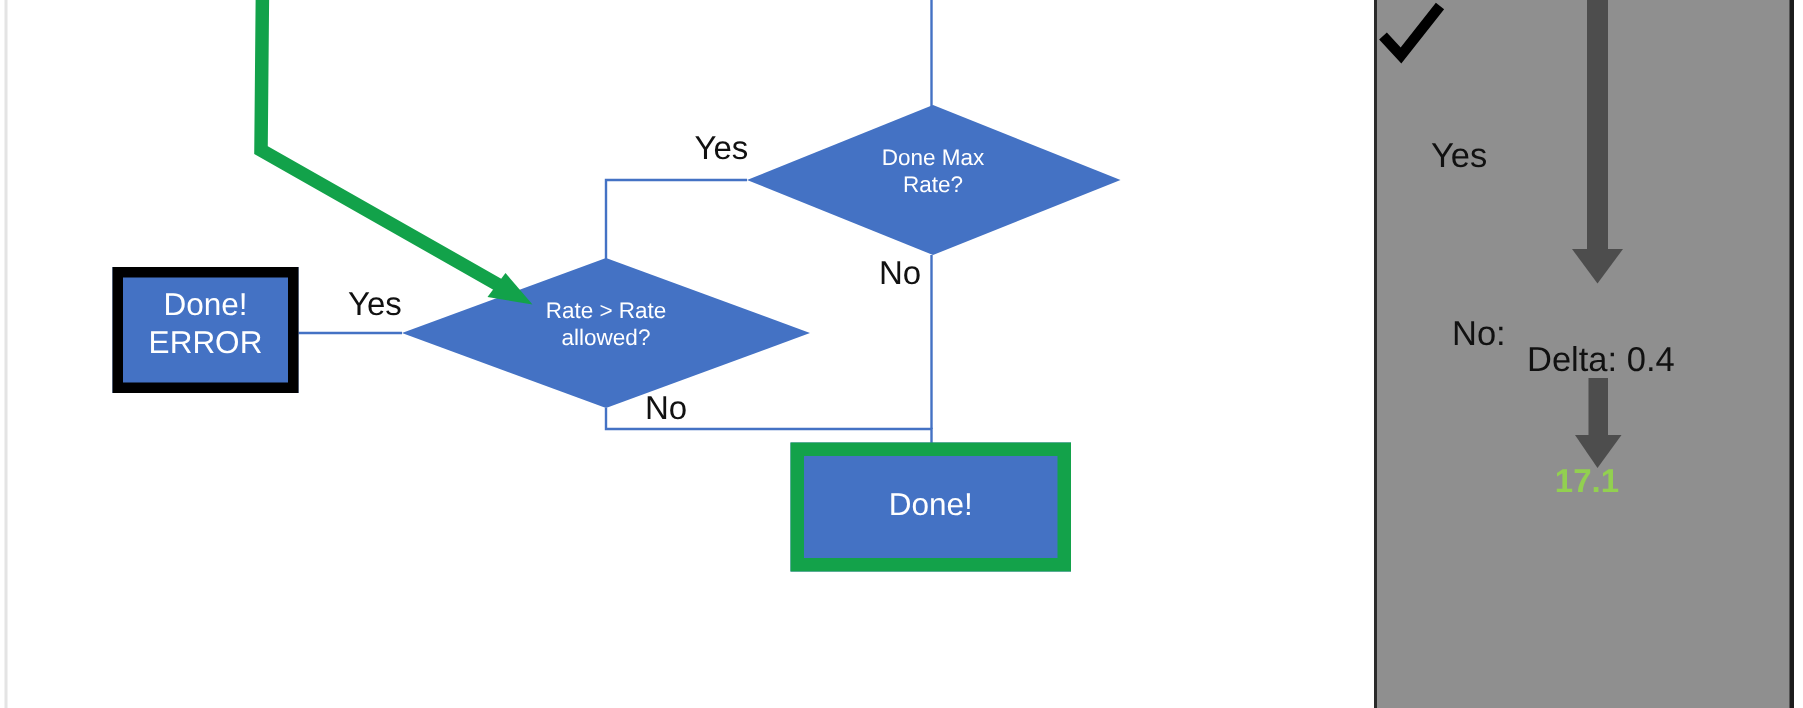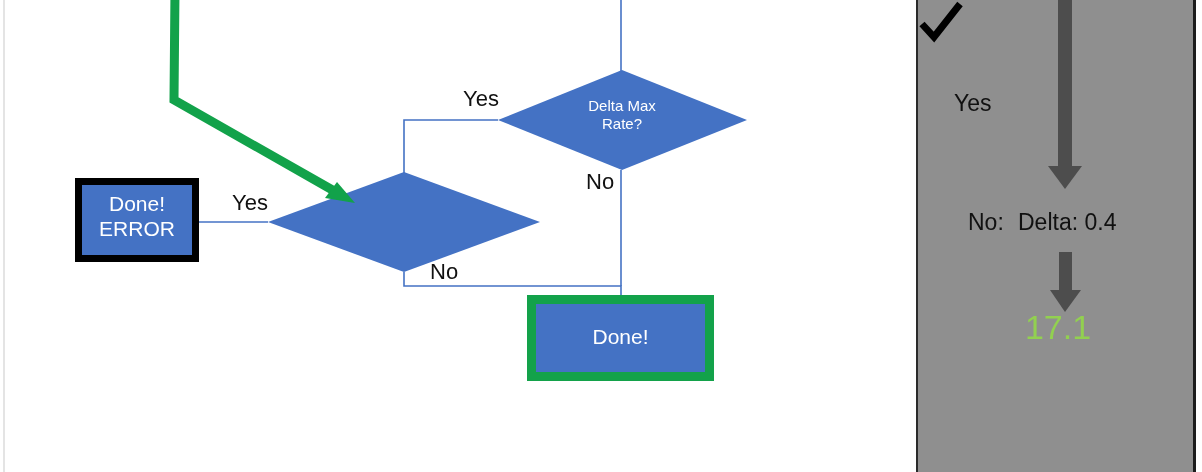--- a/index.html
+++ b/index.html
@@ -114,32 +114,32 @@
     position: absolute;
     left: 0; top: 0;
   }
   .panel-text {
     position: absolute;
     color: #111111;
     white-space: nowrap;
   }
   #panel-yes   { left: 36px; top: 90px;  font-size: 23px; }
   #panel-no    { left: 32px; top: 209px; font-size: 23px; margin-left: 18px; }
-  #panel-delta { left: 100px; top: 209px; font-size: 23px; }
+  #panel-delta { left: 100px; top: 226px; font-size: 23px; }
   #panel-check {
     left: 214px; top: 190px;
     width: 46px; height: 46px;
   }
   #panel-value {
     left: 0; top: 308px;
     width: 280px;
     text-align: center;
     color: #92d050;
-    font-size: 34px;
-    font-weight: normal;
+    font-size: 22px;
+    font-weight: bold;
   }
 </style>
 </head>
 <body>
 
 <div id="stage">
 
   <div id="slide-canvas">
 
     <div id="slide-edge-line"></div>
@@ -166,21 +166,23 @@
       </g>
     </svg>
 
     <div id="done-error-box"></div>
     <div id="done-error-label" class="node-label">Done!
 ERROR</div>
 
     <div id="done-box"></div>
     <div id="done-label" class="node-label">Done!</div>
 
-    <div id="checkmax-diamond-label" class="node-label">Delta Max
+    <div id="rate-diamond-label" class="node-label">Rate &gt; Rate
+allowed?</div>
+    <div id="checkmax-diamond-label" class="node-label">Done Max
 Rate?</div>
 
     <div id="label-yes-error" class="edge-label">Yes</div>
     <div id="label-no-rate" class="edge-label">No</div>
     <div id="label-yes-max" class="edge-label">Yes</div>
     <div id="label-no-max" class="edge-label">No</div>
   </div>
 
   <div id="side-panel">
 

